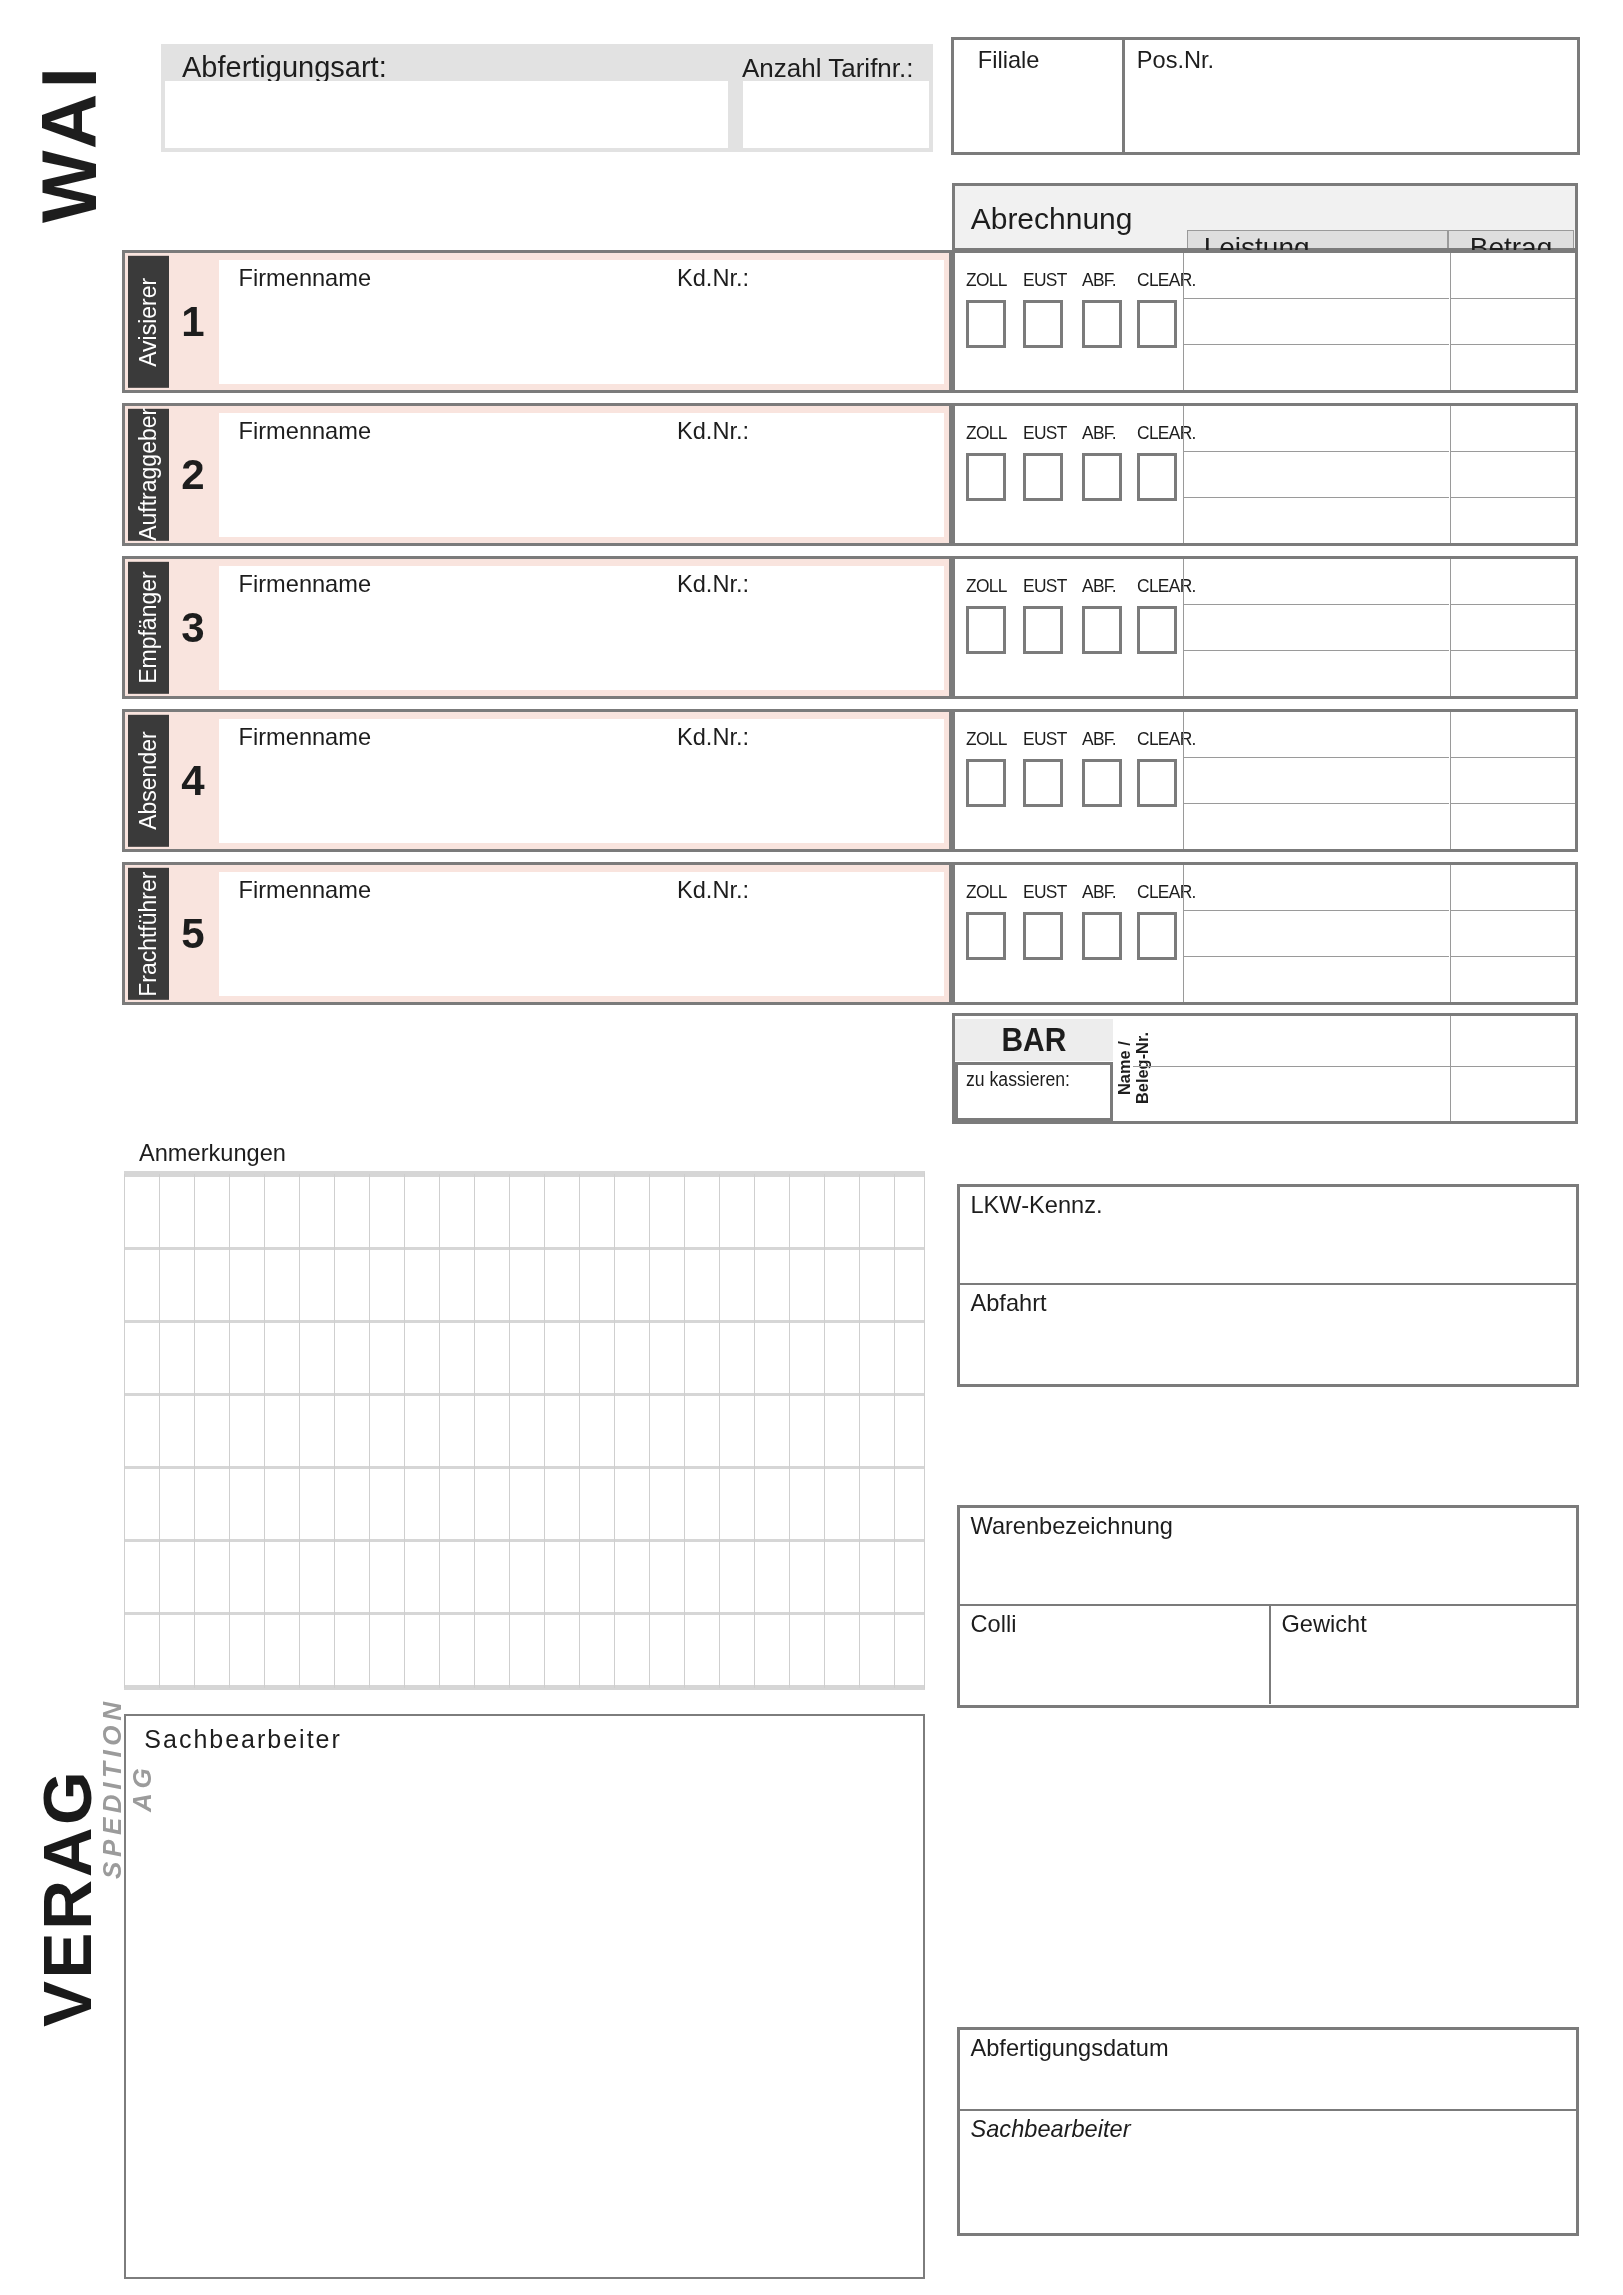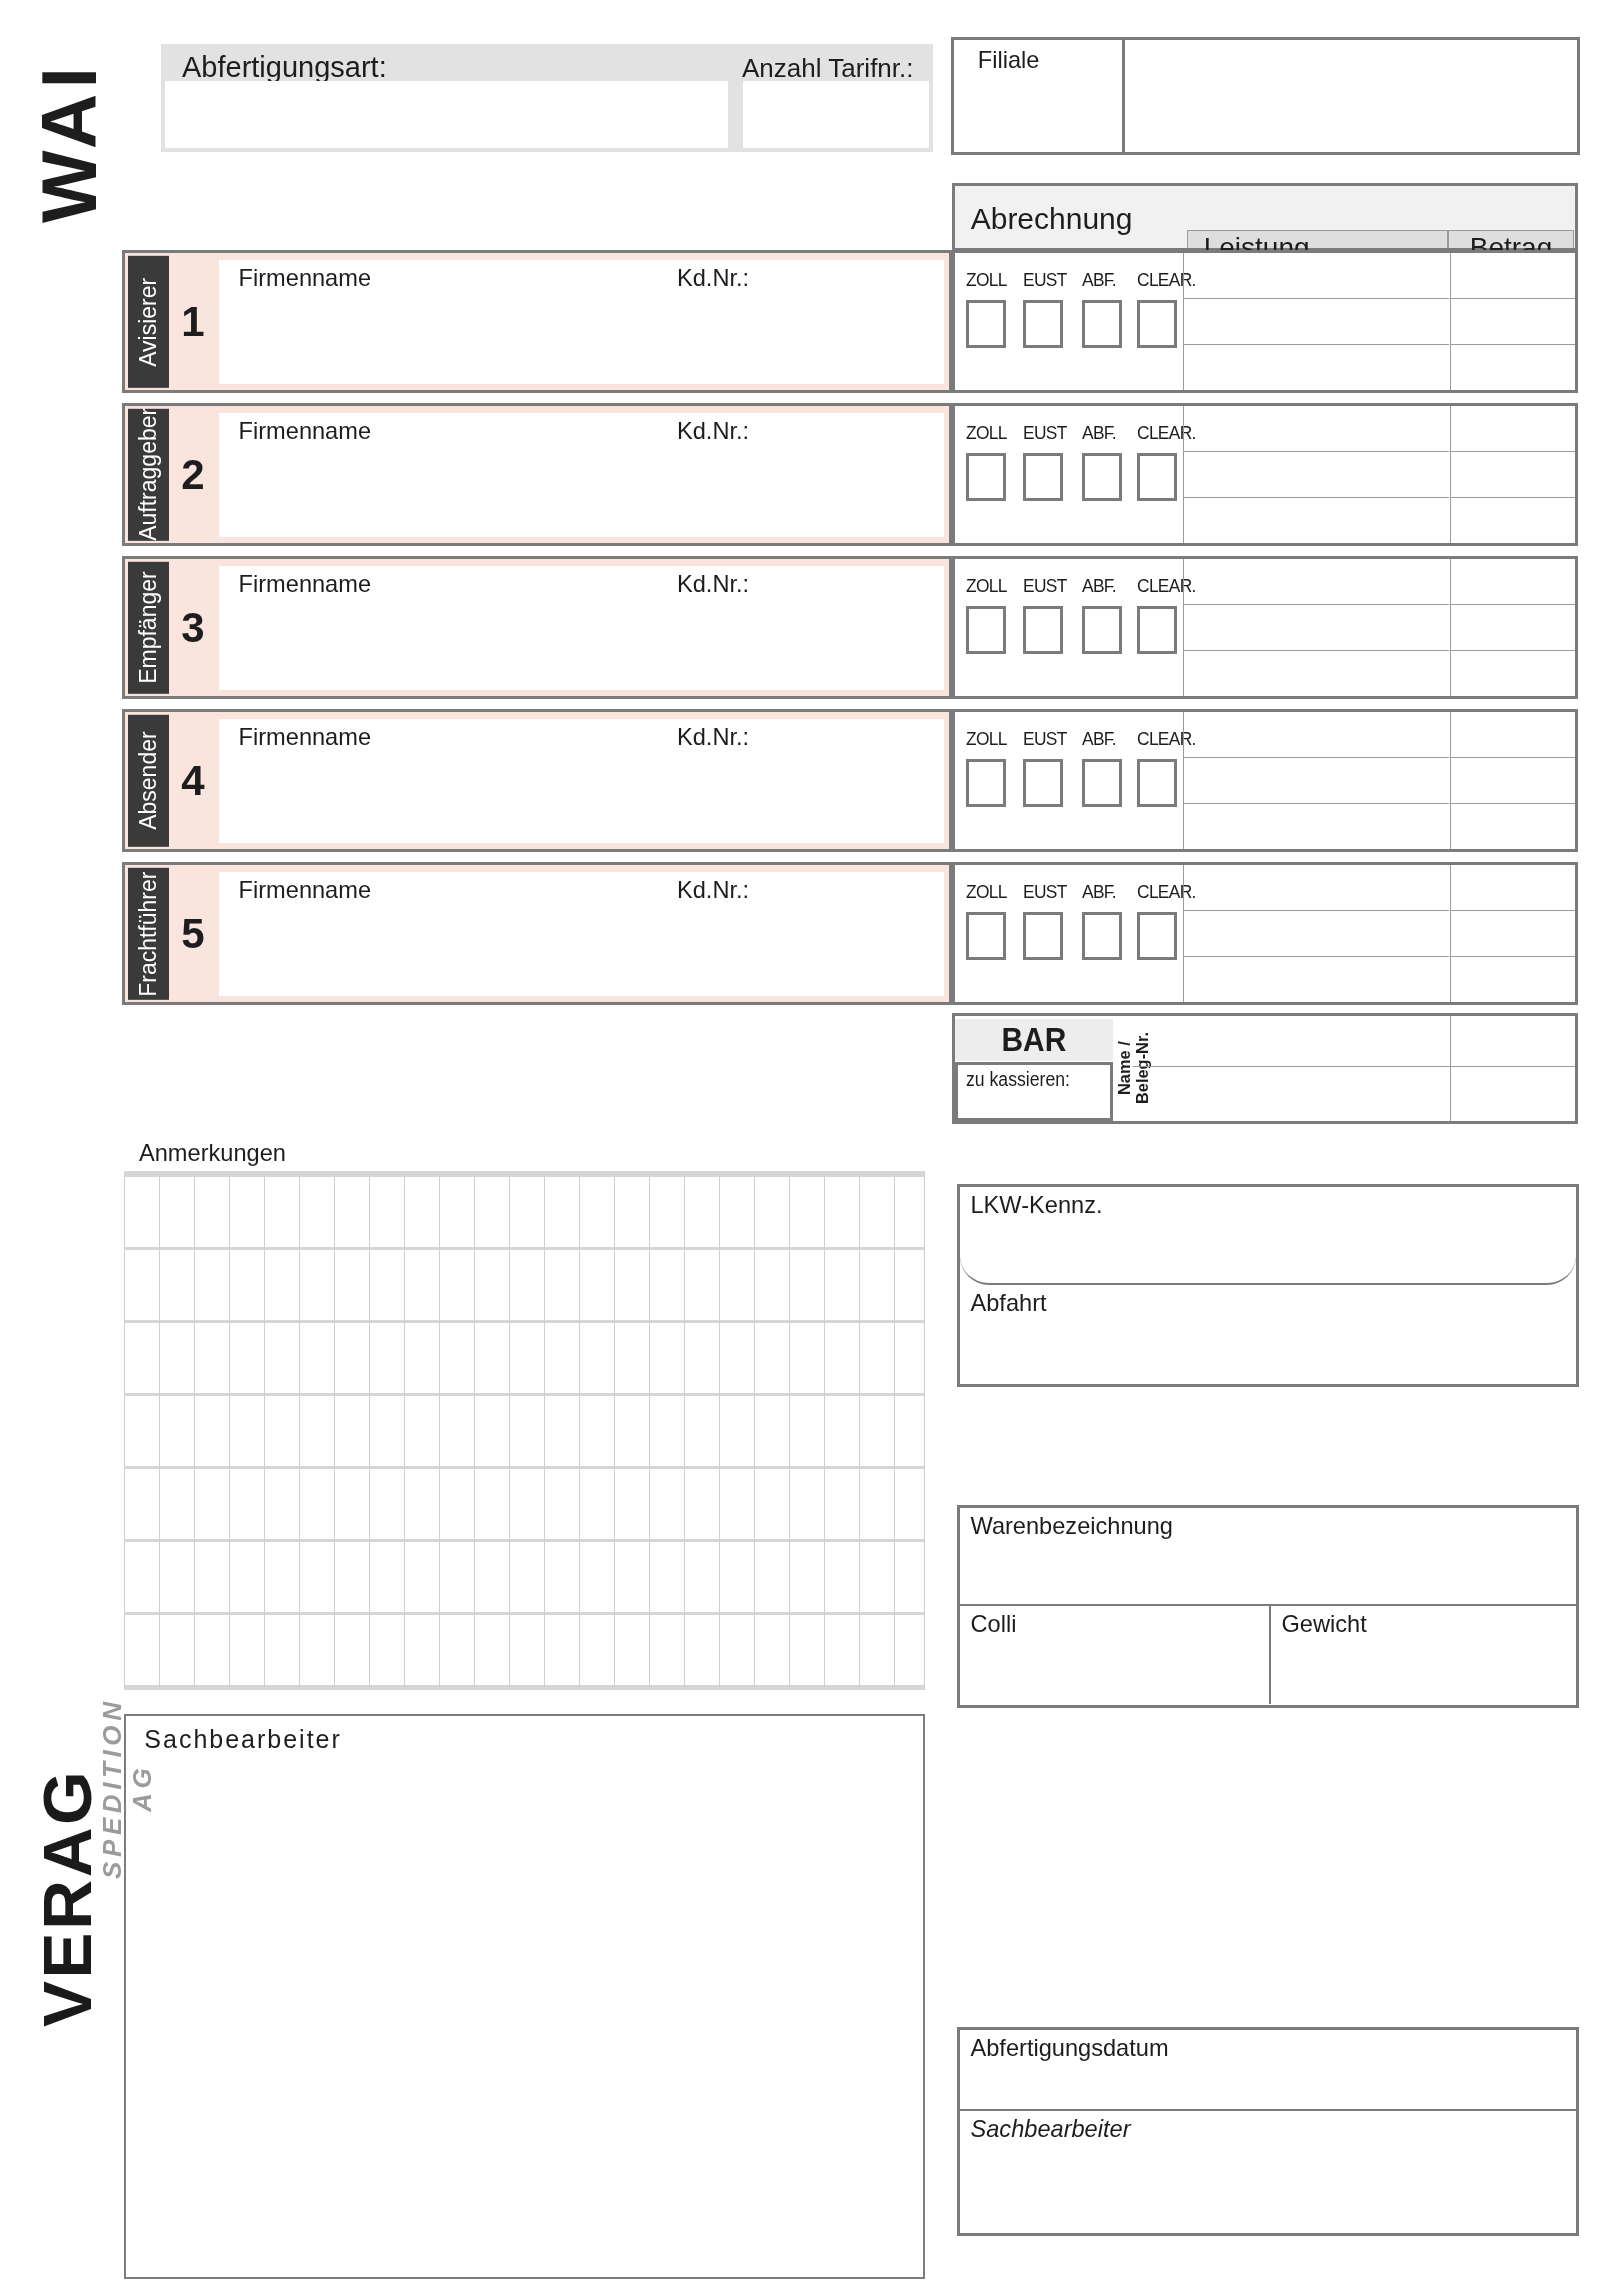--- a/index.html
+++ b/index.html
@@ -100,21 +100,21 @@
              font-style:italic;letter-spacing:4.6px;color:#9b9b9b;text-align:center;line-height:30px;}
 
   
   .infobox{left:957px;width:622px;border:3.3px solid var(--border);background:#fff;box-sizing:border-box;}
   .infobox .topcell{position:relative;border-bottom:2.6px solid var(--border);}
   .infobox .botrow{display:flex;}
   .infobox .botrow .bc1{width:309px;border-right:2.6px solid var(--border);position:relative;}
   .infobox .botrow .bc2{flex:1;position:relative;}
   .infobox .lbl{position:absolute;left:10.5px;top:5.2px;font-size:23.6px;}
   #lkw-box{top:1184px;height:203px;}
-  #lkw-box .topcell{height:96px;border-radius:29px;}
+  #lkw-box .topcell{height:96px;}
   #lkw-box .botrow{height:98px;}
   #waren-box{top:1505px;height:203px;}
   #waren-box .topcell{height:96px;}
   #waren-box .botrow{height:98px;}
   #abf-box{top:2027px;height:209px;}
   #abf-box .topcell{height:79px;}
   #abf-box .botcell{position:relative;height:122px;font-style:italic;}
 </style>
 </head>
 <body>
@@ -127,20 +127,23 @@
     <div class="t1 lbl">Abfertigungsart:</div>
     <div id="inputA"></div>
     <div class="t2 lbl">Anzahl Tarifnr.:</div>
     <div id="inputB"></div>
   </div>
 
   <div id="filiale-box" class="abs">
     <div class="cell c1">
       <span class="lbl">Filiale</span>
     </div>
+    <div class="cell c2">
+      <span class="lbl">Pos.Nr.</span>
+    </div>
   </div>
 
   <div id="abr-header" class="abs">
     <div class="title lbl">Abrechnung</div>
     <div id="hc-leistung" class="hcell">Leistung</div>
     <div id="hc-betrag" class="hcell">Betrag</div>
   </div>
 
   <div id="rows-host">
   <div class="row abs" style="top: 250px;">

